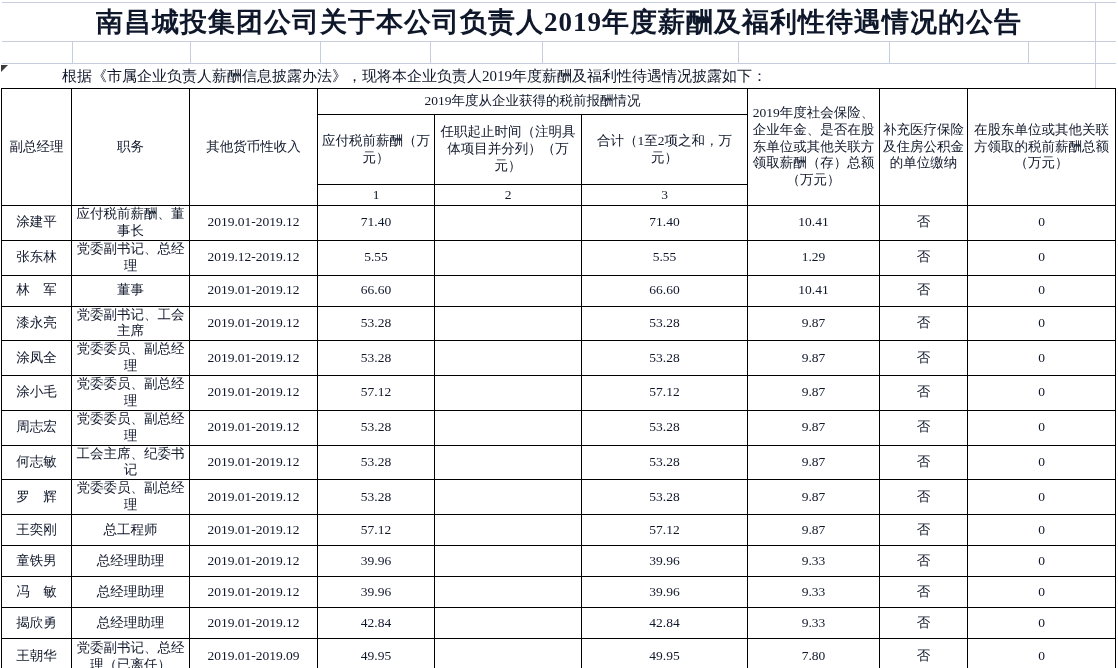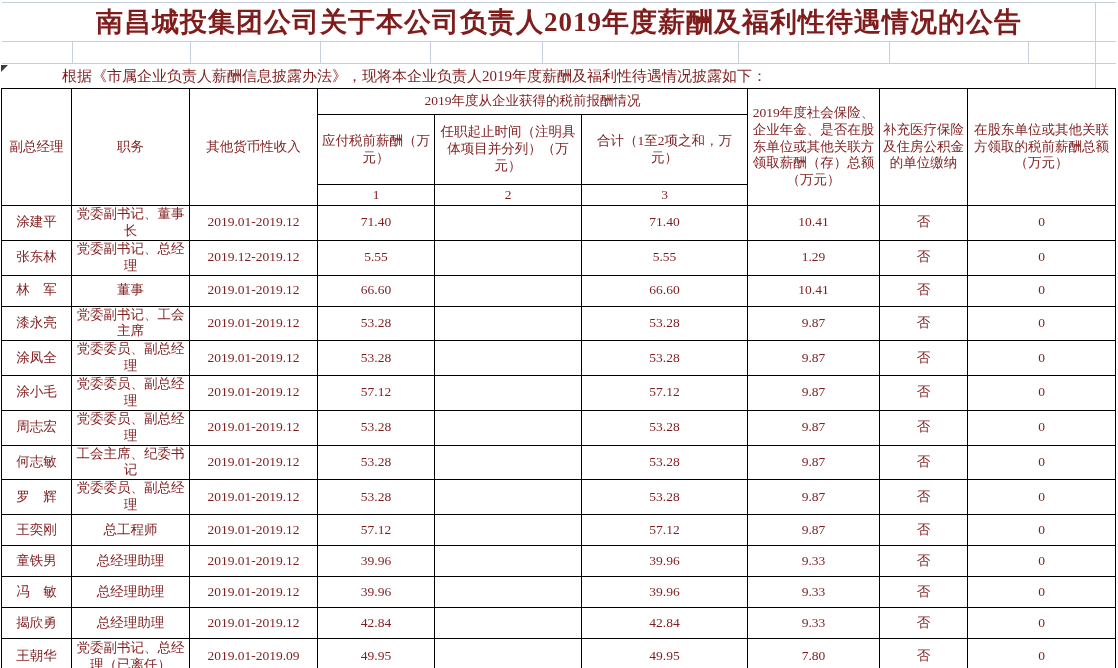--- a/index.html
+++ b/index.html
@@ -1,20 +1,20 @@
 <!DOCTYPE html>
 <html><head>
 <meta charset="utf-8">
 <style>
   html,body{margin:0;padding:0;background:#fff;}
   .sheet{
     position:relative;
     width:1118px;height:668px;
     background:#ffffff;
-    color:#7f1d1d;
+    color:#0f172a;
     font-family:"Liberation Serif","DejaVu Serif",serif;
     overflow:hidden;
     box-sizing:border-box;
   }
   
   .gridline{position:absolute;background:#c6cedd;}
   .title-row{
     margin:2px 0 0 2px;
     width:1114px;height:40px;
     border-top:1px solid #c6cedd;
@@ -124,21 +124,21 @@
       </tr>
       <tr class="hdr-num">
         <th>1</th>
         <th>2</th>
         <th>3</th>
       </tr>
     </thead>
     <tbody>
         <tr>
           <td class="cell-name">涂建平</td>
-          <td class="cell-pos">党委副书记、董事长</td>
+          <td class="cell-pos">应付税前薪酬、董事长</td>
           <td class="cell-term">2019.01-2019.12</td>
           <td class="cell-num">71.40</td>
           <td class="cell-num"></td>
           <td class="cell-num">71.40</td>
           <td class="cell-num">10.41</td>
           <td class="cell-ans">否</td>
           <td class="cell-num">0</td>
         </tr>
         <tr>
           <td class="cell-name">张东林</td>

